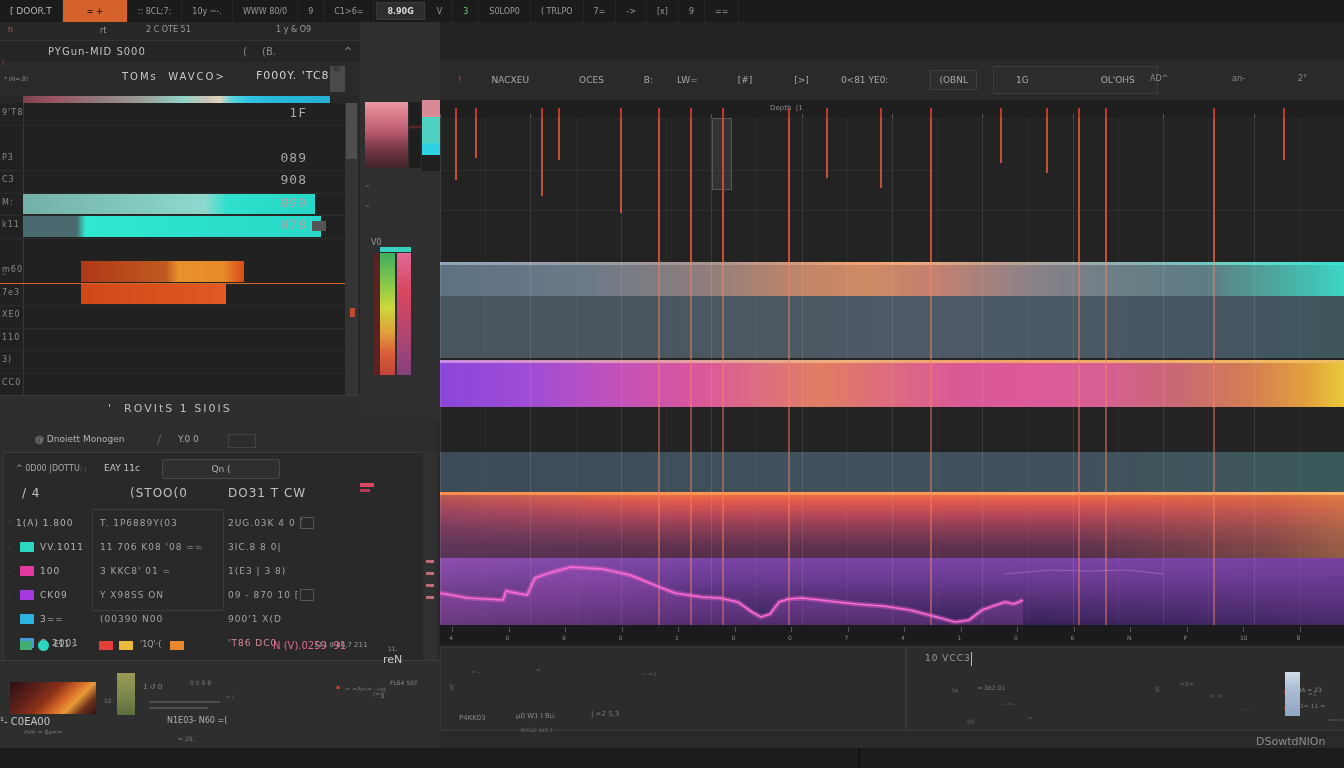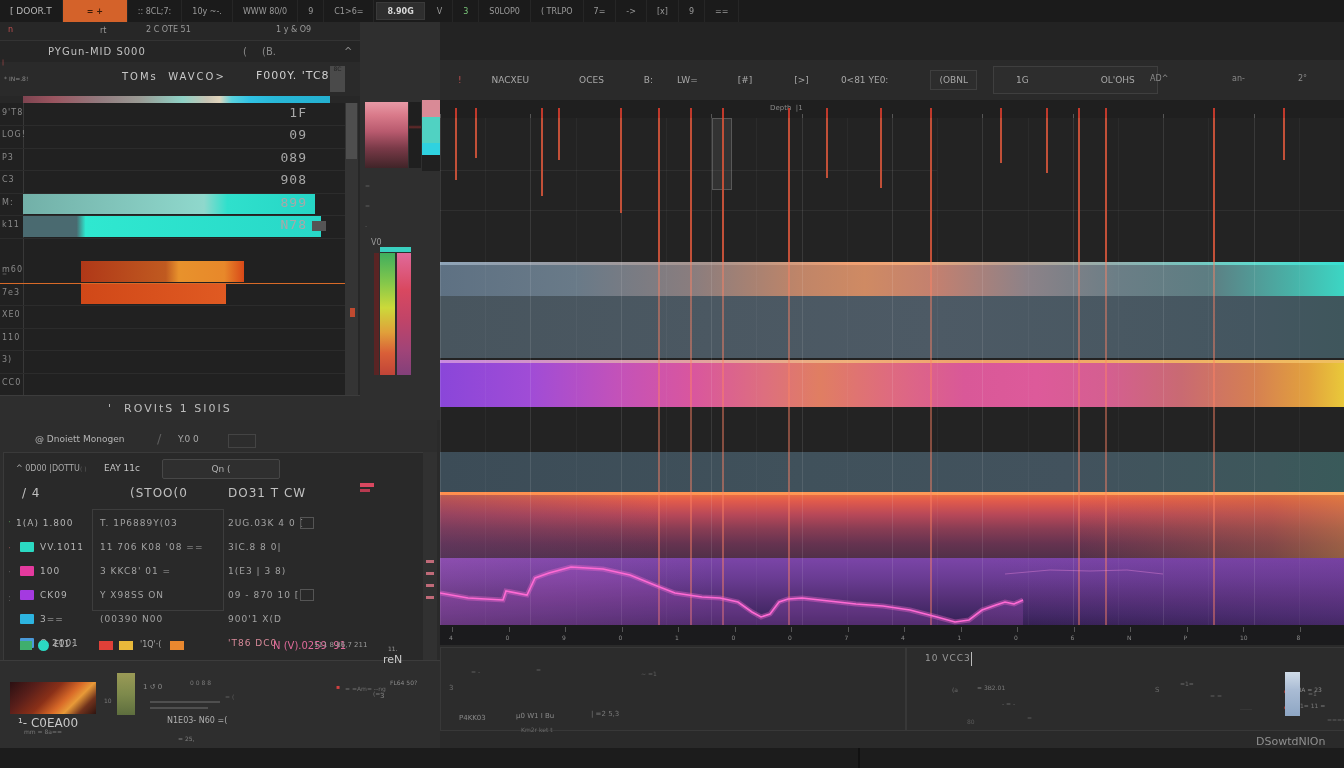--- a/index.html
+++ b/index.html
@@ -117,24 +117,20 @@
       <span class="fx" style="left:256px;top:8px;font-size:11px;color:#cfcfcf;letter-spacing:1px;">F000Y. 'TC8</span>
       <span class="fx" style="left:330px;top:4px;width:15px;height:26px;background:#4a4a4a;font-size:6px;color:#222;text-align:center;">8C</span>
     </div>
     <div id="lp-strip" style="background: linear-gradient(90deg, rgb(126, 68, 80) 0%, rgb(154, 85, 96) 10%, rgb(146, 122, 126) 25%, rgb(154, 154, 148) 38%, rgb(143, 210, 198) 52%, rgb(200, 196, 180) 60%, rgb(224, 212, 188) 64%, rgb(90, 210, 222) 68%, rgb(48, 194, 228) 74%, rgb(40, 184, 216) 82%, rgb(36, 176, 208) 100%);"></div>
     <div id="lp-chart">
         <div class="vline"></div>
         <div class="crow" style="top: 0px; height: 22.4615px;">
           <div class="clab">9'T8</div>
           <div class="cval">1F</div>
         </div>
-        <div class="crow" style="top: 22.4615px; height: 22.4615px;">
-          <div class="clab">LOG!</div>
-          <div class="cval">09</div>
-        </div>
         <div class="crow" style="top: 44.9231px; height: 22.4615px;">
           <div class="clab">P3</div>
           <div class="cval">089</div>
         </div>
         <div class="crow" style="top: 67.3846px; height: 22.4615px;">
           <div class="clab">C3</div>
           <div class="cval">908</div>
         </div>
         <div class="crow" style="top: 89.8462px; height: 22.4615px;">
           <div class="clab">M:</div>
@@ -431,21 +427,21 @@
       <div style="position: absolute; left: 420px; top: 68px; font-size: 6px; color: rgb(95, 95, 95); white-space: pre;">==== ==</div>
     </div>
   <div class="abs" style="left:1256px;top:735px;font-size:11px;color:#8f8f8f;">DSowtdNlOn</div>
 
   <div id="bottom-strip">
     <span class="fx" style="left:12px;top:27px;width:6px;height:2px;background:#d04040;"></span>
     <span class="fx" style="left:12px;top:39px;width:8px;height:2px;background:#d04040;"></span>
     <span class="fx" style="left:119px;top:16px;width:8px;height:2px;background:#d8d838;"></span>
     <span class="fx" style="left:150px;top:40px;width:70px;height:2px;background:#4f4f4f;"></span>
     <span class="fx" style="left:150px;top:46px;width:58px;height:2px;background:#4f4f4f;"></span>
-  <div style="position: absolute; left: 18px; top: 55px; font-size: 12px; color: rgb(200, 200, 200); white-space: pre;">¹- C0EA00</div>
+  <div style="position: absolute; left: 0; top: 55px; font-size: 10px; color: rgb(200, 200, 200); white-space: pre;">¹- C0EA00</div>
       <div style="position: absolute; left: 24px; top: 67px; font-size: 6px; color: rgb(122, 122, 122); white-space: pre;">mm = 8a==</div>
       <div style="position: absolute; left: 104px; top: 36px; font-size: 6px; color: rgb(122, 122, 122); white-space: pre;">10</div>
       <div style="position: absolute; left: 143px; top: 22px; font-size: 7px; color: rgb(138, 138, 138); white-space: pre;">1 ↺ 0</div>
       <div style="position: absolute; left: 190px; top: 18px; font-size: 6px; color: rgb(122, 122, 122); white-space: pre;">0 0 8 8</div>
       <div style="position: absolute; left: 225px; top: 32px; font-size: 6px; color: rgb(95, 95, 95); white-space: pre;">= (</div>
       <div style="position: absolute; left: 167px; top: 55px; font-size: 8px; color: rgb(176, 176, 176); white-space: pre;">N1E03- N60 =(</div>
       <div style="position: absolute; left: 178px; top: 74px; font-size: 6px; color: rgb(128, 128, 128); white-space: pre;">= 25,</div>
       <div style="position: absolute; left: 345px; top: 24px; font-size: 6px; color: rgb(111, 111, 111); white-space: pre;">= =Am= --ng</div>
       <div style="position: absolute; left: 380px; top: 31px; font-size: 7px; color: rgb(138, 138, 138); white-space: pre;">3</div>
       <div style="position: absolute; left: 336px; top: 22px; font-size: 6px; color: rgb(208, 64, 64); white-space: pre;">▪</div>

